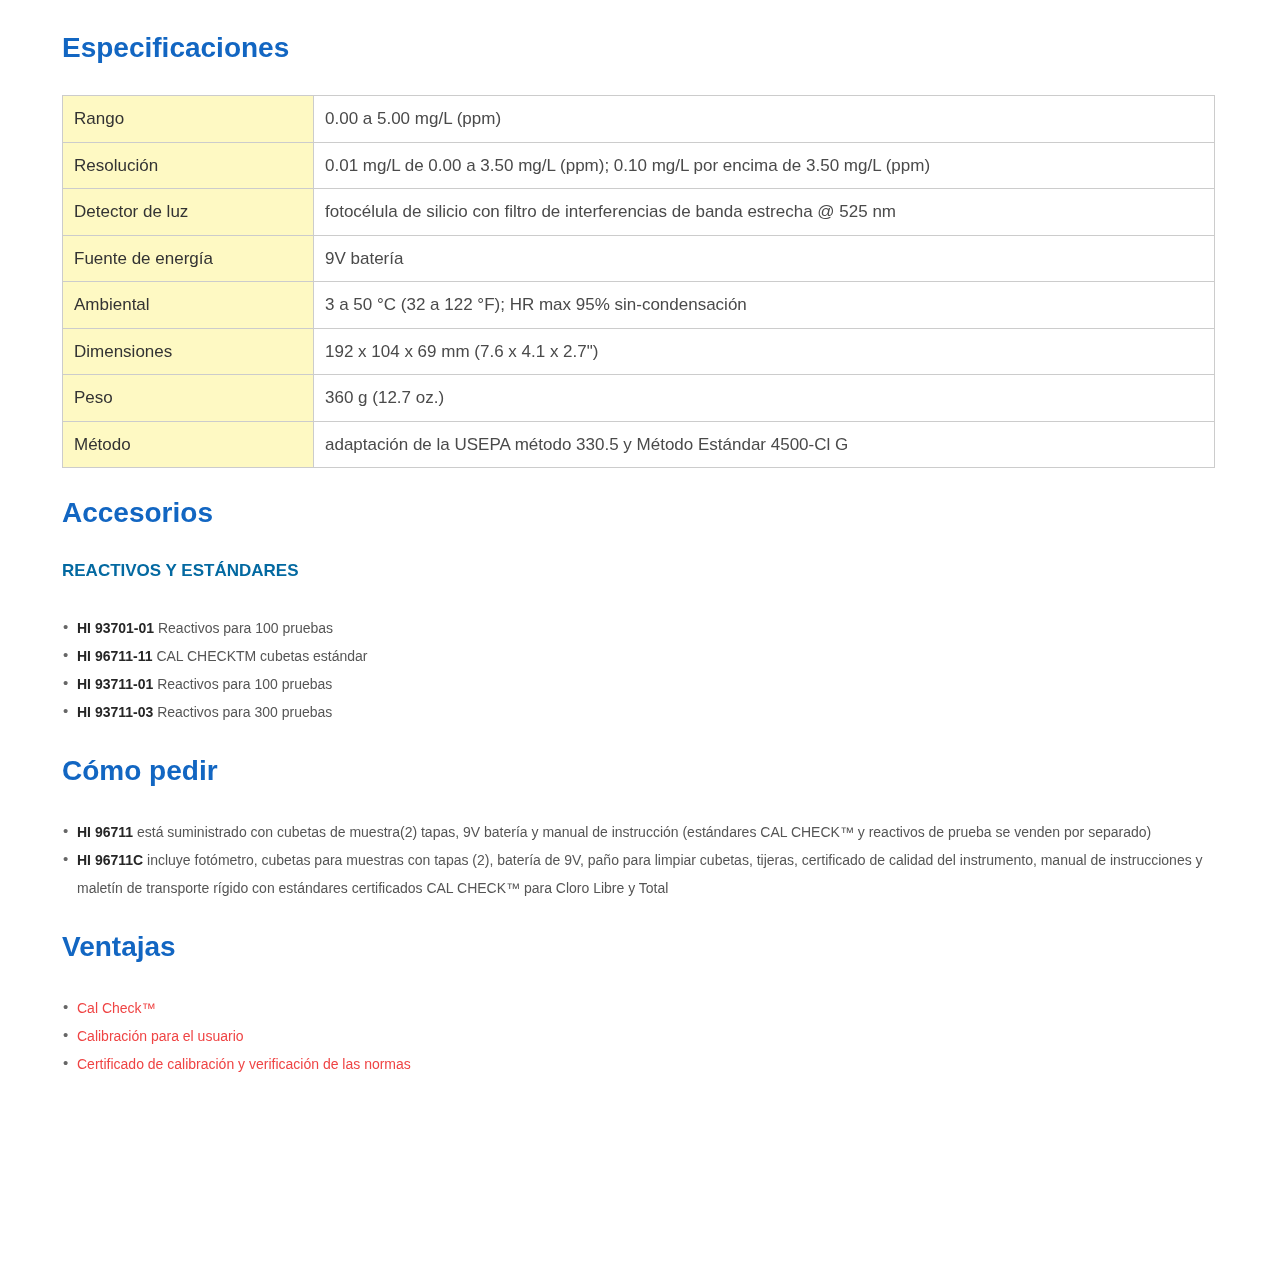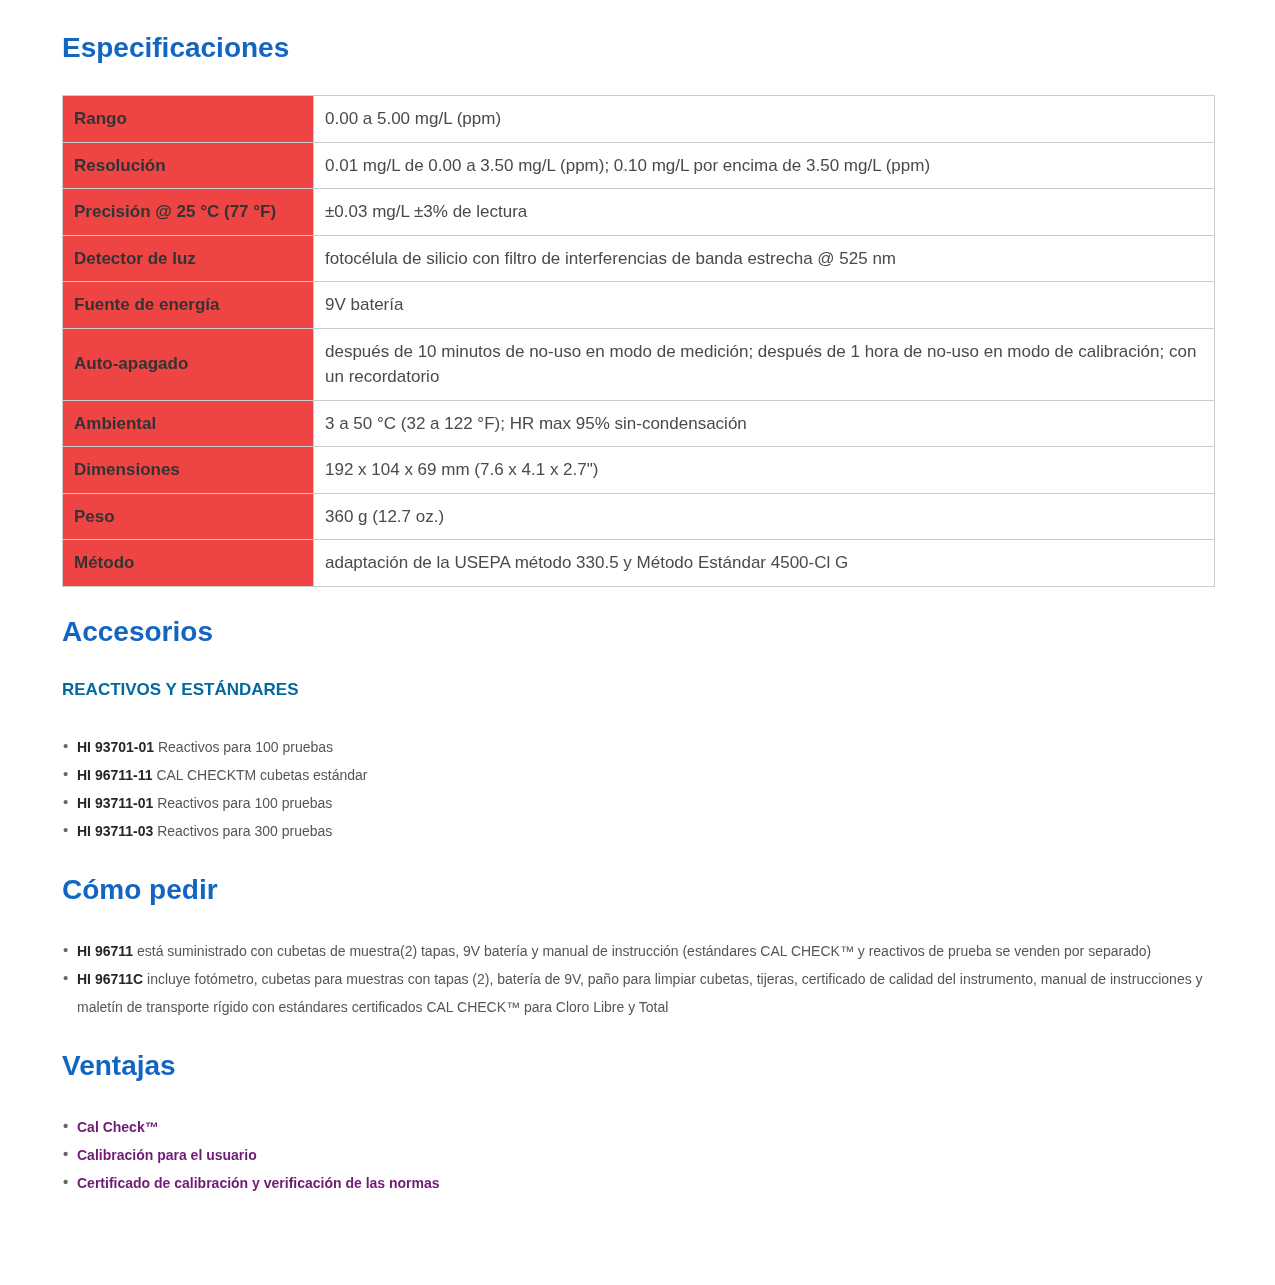--- a/index.html
+++ b/index.html
@@ -33,22 +33,22 @@
   }
   table.specs td {
     border: 1px solid #cccccc;
     padding: 10px 11px;
     line-height: 1.5;
     vertical-align: middle;
     word-wrap: break-word;
   }
   td.lbl {
     width: 228px;            
-    background: #ef4444;
-    font-weight: bold;
+    background: #fef9c3;
+    font-weight: normal;
     color: #333333;
   }
   td.val { color: #4a4a4a; }
   h3.sub-title {
     font-size: 17px;
     color: #0369a1;
     font-weight: bold;
     margin: 34px 0 0 0;
   }
   ul.list {
@@ -69,56 +69,48 @@
     left: 1px;
     top: -1px;
     color: #666666;
     font-size: 15px;
   }
   .code {
     font-weight: bold;
     color: #262626;
   }
   ul.list.bold li {
-    font-weight: bold;
-    color: #701a75;
+    font-weight: normal;
+    color: #ef4444;
   }
 </style>
 </head>
 <body>
 
 <div class="page">
 
   <h2 class="section-title first">Especificaciones</h2>
 
   <table class="specs">
     <tbody>
       <tr>
         <td class="lbl">Rango</td>
         <td class="val">0.00 a 5.00 mg/L (ppm)</td>
       </tr>
       <tr>
         <td class="lbl">Resolución</td>
         <td class="val">0.01 mg/L de 0.00 a 3.50 mg/L (ppm); 0.10 mg/L por encima de 3.50 mg/L (ppm)</td>
       </tr>
       <tr>
-        <td class="lbl">Precisión @ 25 °C (77 °F)</td>
-        <td class="val">±0.03 mg/L ±3% de lectura</td>
-      </tr>
-      <tr>
         <td class="lbl">Detector de luz</td>
         <td class="val">fotocélula de silicio con filtro de interferencias de banda estrecha @ 525 nm</td>
       </tr>
       <tr>
         <td class="lbl">Fuente de energía</td>
         <td class="val">9V batería</td>
-      </tr>
-      <tr>
-        <td class="lbl">Auto-apagado</td>
-        <td class="val">después de 10 minutos de no-uso en modo de medición; después de 1 hora de no-uso en modo de calibración; con un recordatorio</td>
       </tr>
       <tr>
         <td class="lbl">Ambiental</td>
         <td class="val">3 a 50 °C (32 a 122 °F); HR max 95% sin-condensación</td>
       </tr>
       <tr>
         <td class="lbl">Dimensiones</td>
         <td class="val">192 x 104 x 69 mm (7.6 x 4.1 x 2.7")</td>
       </tr>
       <tr>

